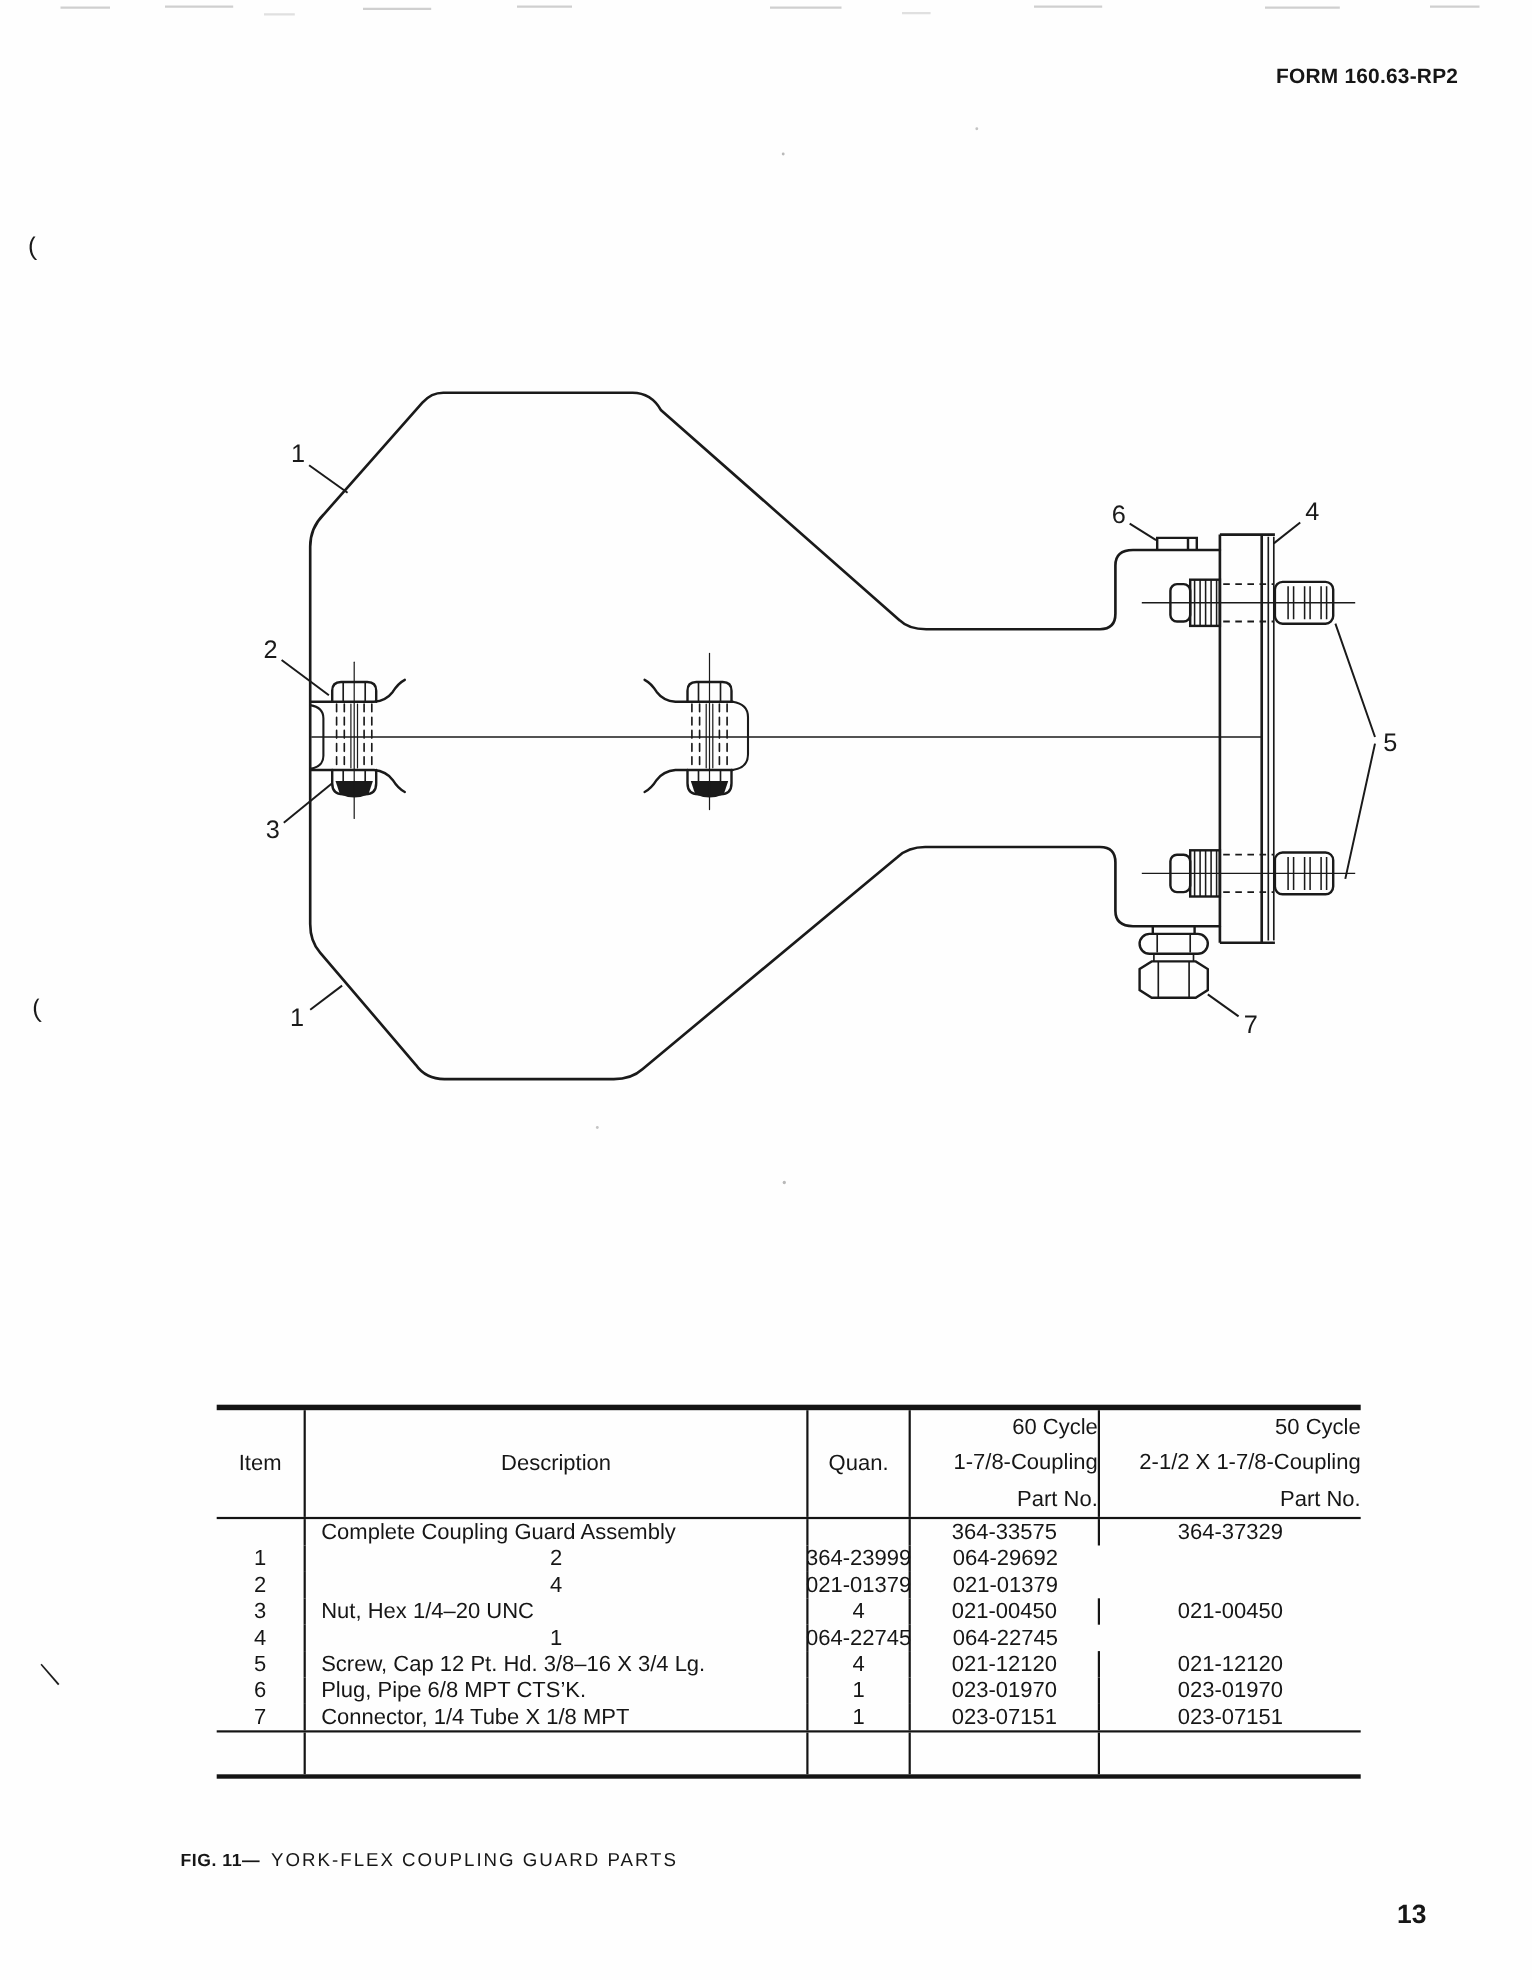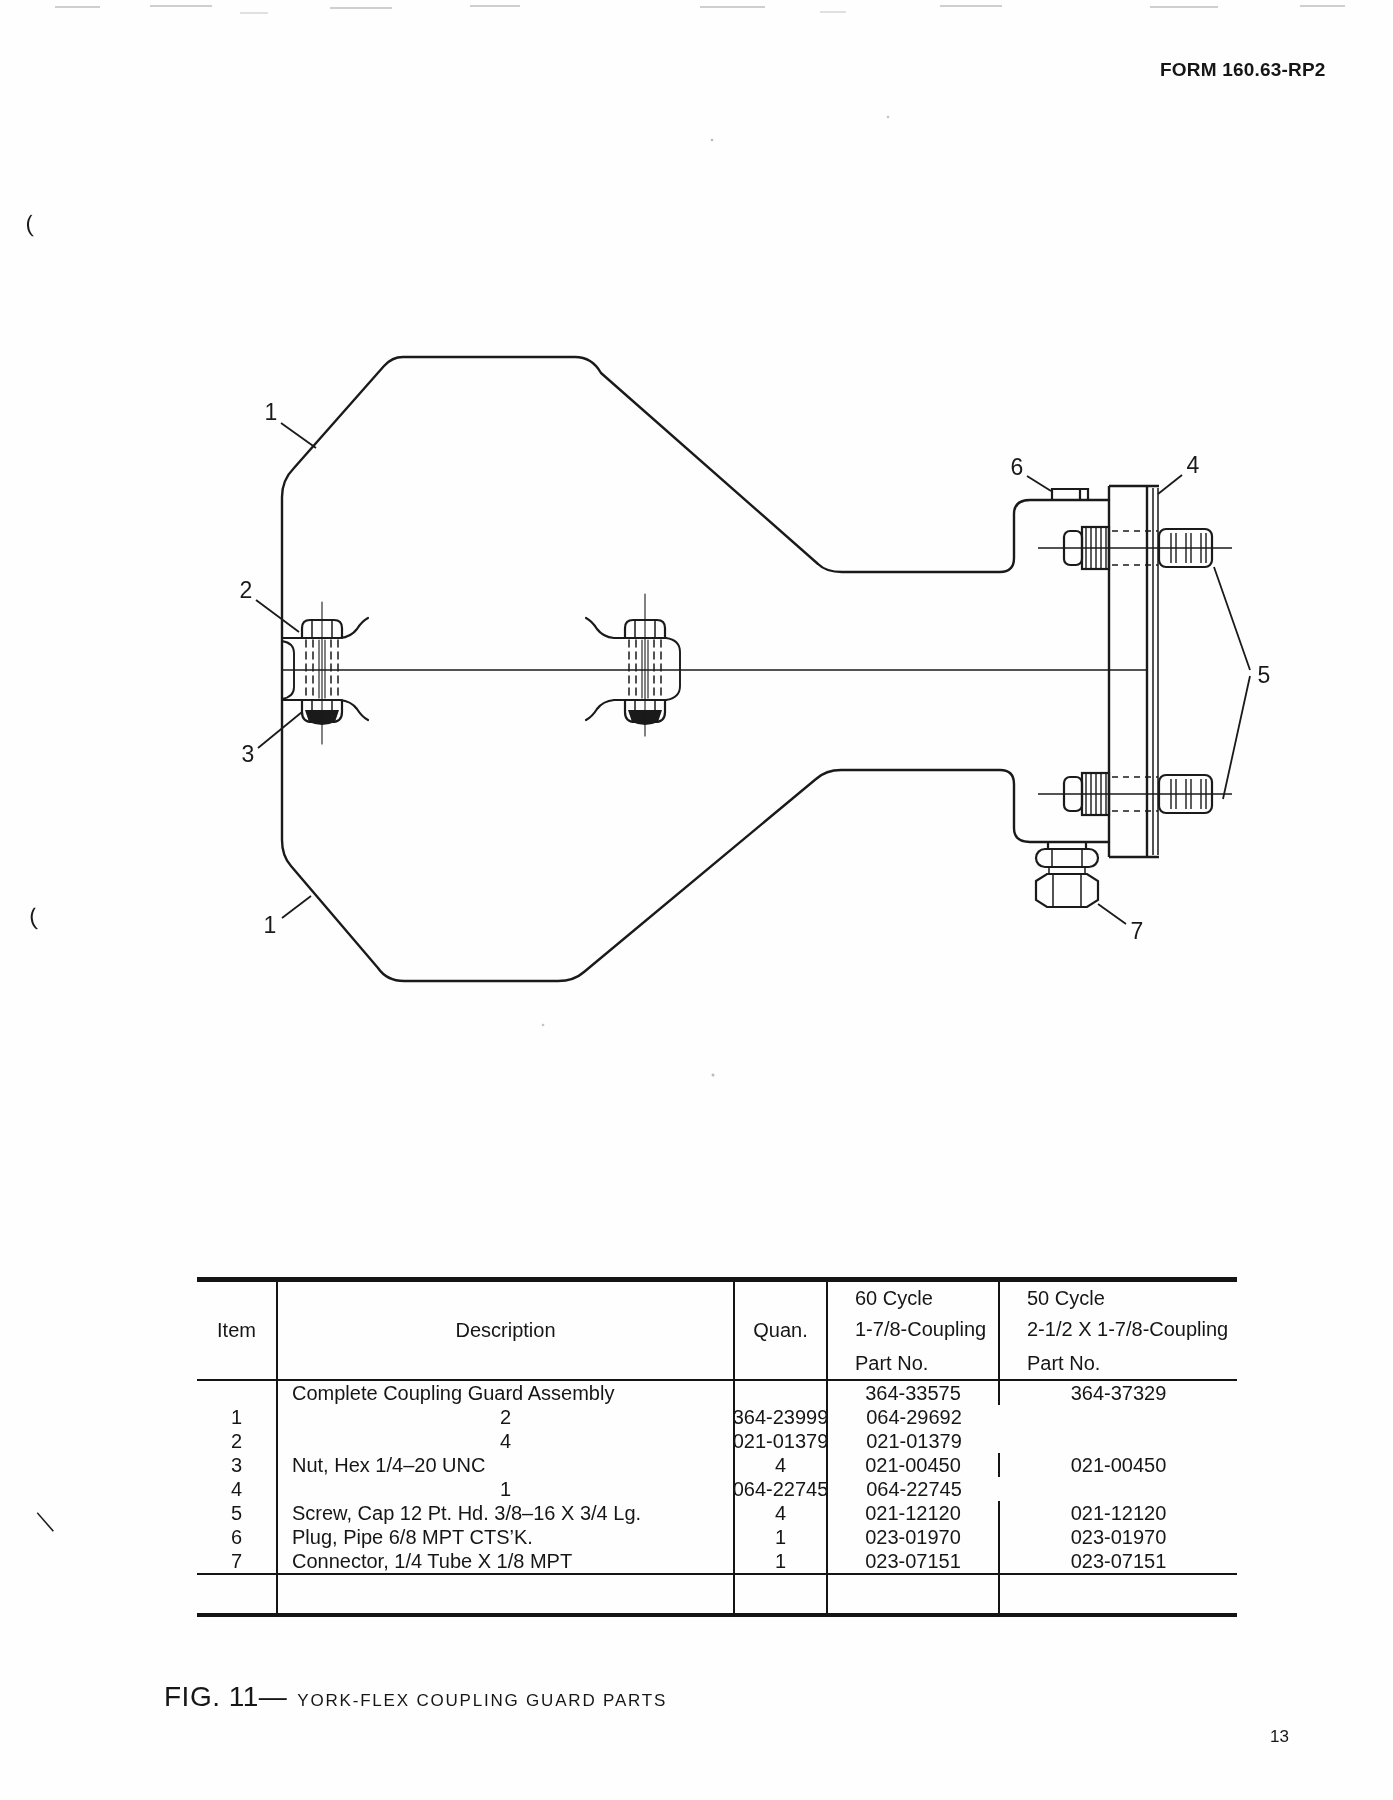--- a/index.html
+++ b/index.html
@@ -10,41 +10,41 @@
     overflow:hidden;
   }
   
   .form-no{
     position:absolute;top:59px;left:1160px;width:160px;
     font-size:19px;font-weight:bold;letter-spacing:.2px;white-space:nowrap;
   }
   .caption{
     position:absolute;top:1681px;left:164px;white-space:nowrap;
   }
-  .caption .fig{font-size:28px;font-weight:normal;letter-spacing:.5px;}
+  .caption .fig{font-size:16px;font-weight:bold;letter-spacing:.5px;}
   .caption .title{font-size:17px;font-weight:normal;letter-spacing:1.8px;margin-left:10px;}
   .page-no{
     position:absolute;top:1727px;left:1270px;
-    font-size:17px;font-weight:normal;
+    font-size:24px;font-weight:bold;
   }
   
   .parts-table{
     position:absolute;left:197px;top:1277px;width:1040px;
     border-top:5px solid #141414;
     border-bottom:4px solid #141414;
     font-size:20px;
   }
   .trow{display:grid;grid-template-columns:81px 457px 93px 172px 237px;}
   .trow > div{box-sizing:border-box;}
   .c{display:flex;align-items:center;justify-content:center;white-space:nowrap;}
   .c.desc{justify-content:flex-start;padding-left:14px;}
   .vr{border-right:2px solid #141414;}
   .thead{height:97px;border-bottom:2px solid #141414;}
   .thead .stack{
-    display:flex;flex-direction:column;align-items:flex-start;justify-content:center;
+    display:flex;flex-direction:column;align-items:flex-end;justify-content:center;
     line-height:31px;text-align:center;padding-left:27px;
   }
   .tbody .trow{height:24px;}
   .tfoot{height:38px;border-top:2px solid #141414;}
   
   .diagram{position:absolute;left:0;top:0;}
   .diagram text{font-family:"Liberation Sans", sans-serif;font-size:23px;fill:#1a1a1a;}
 </style>
 </head>
 <body>

